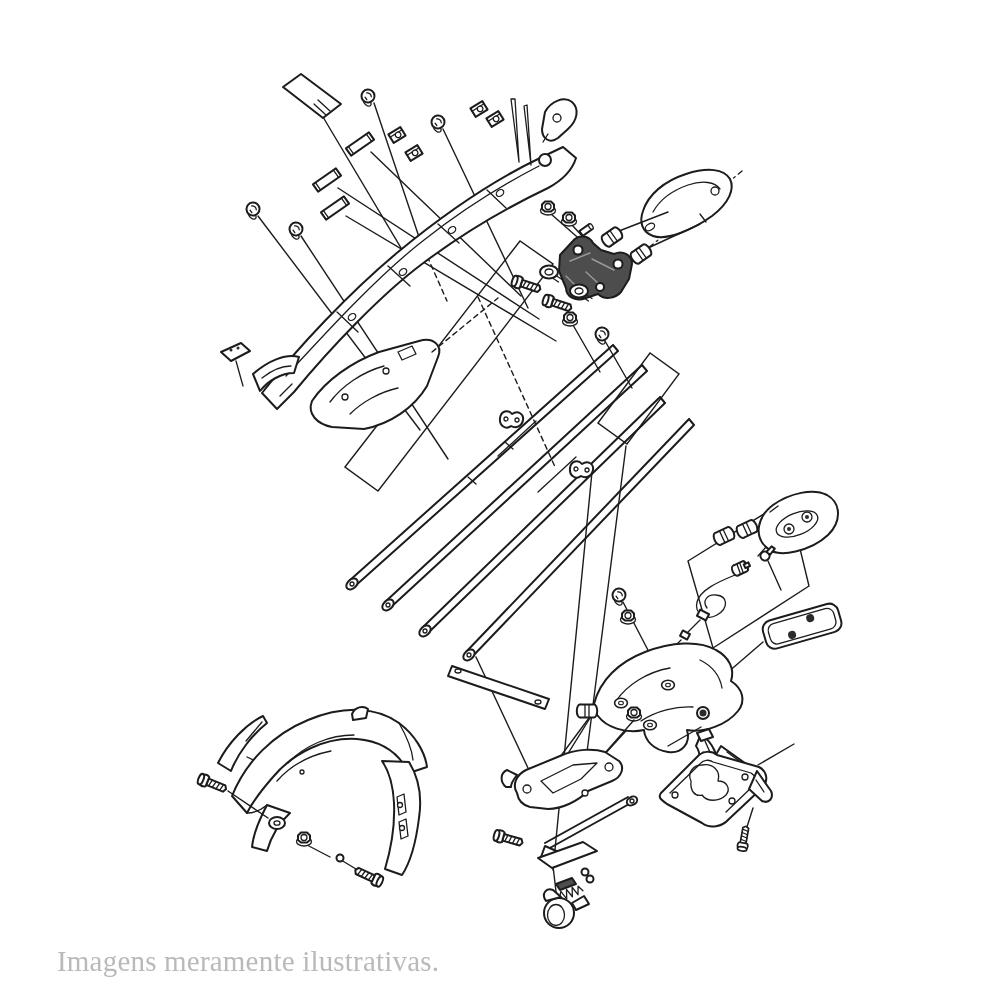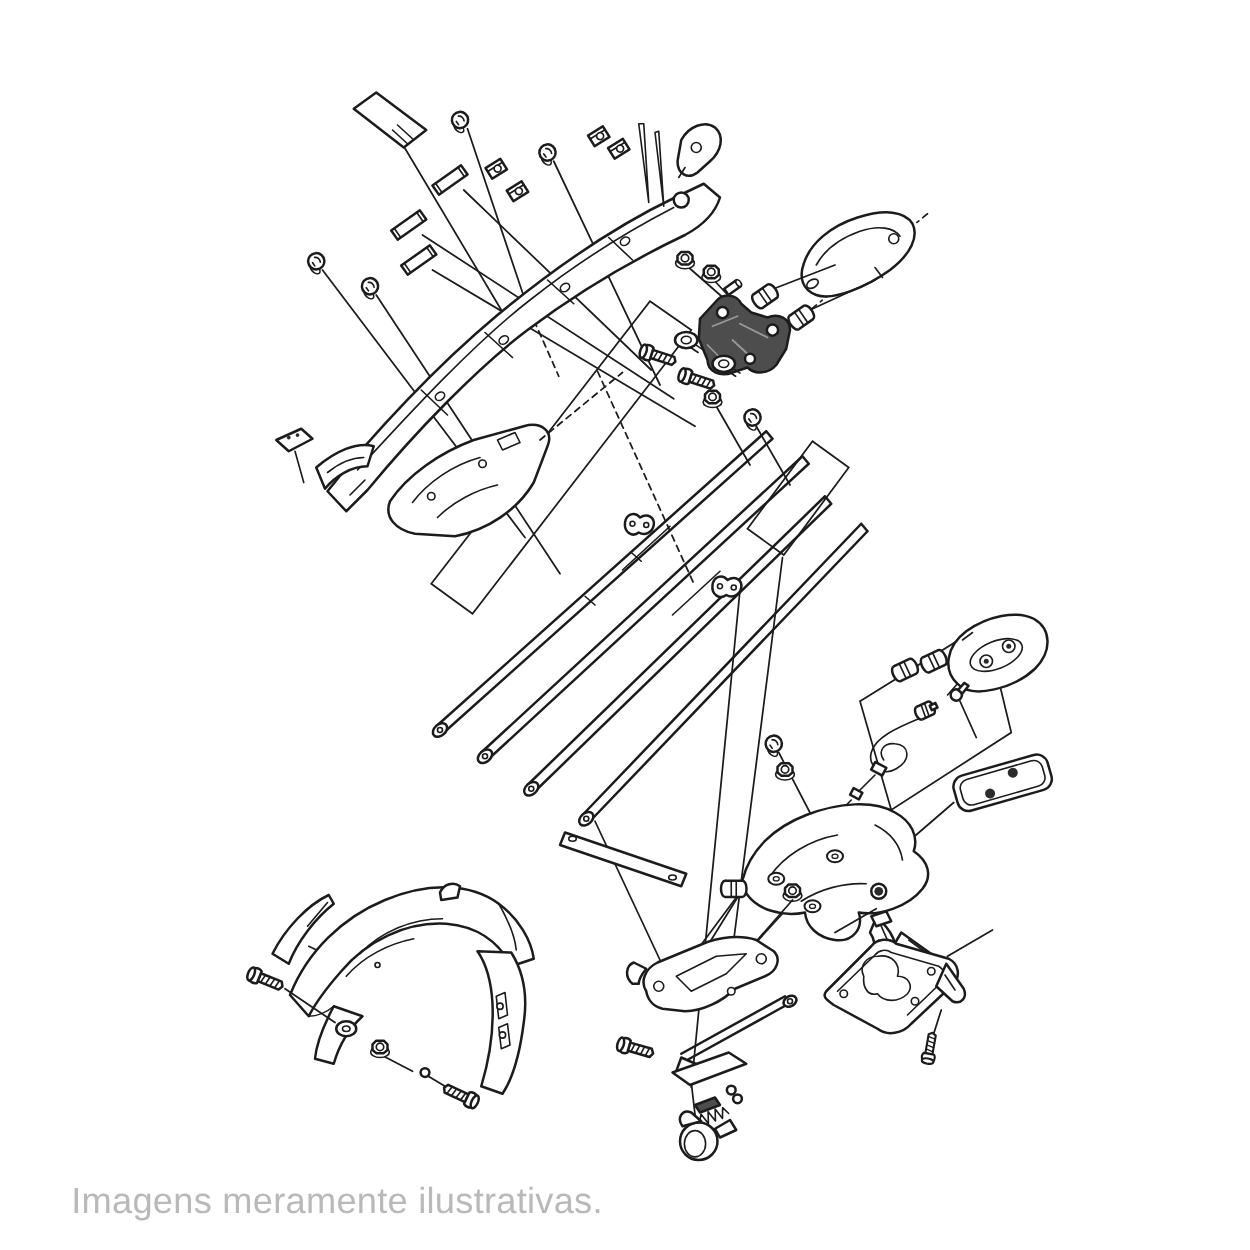--- a/index.html
+++ b/index.html
@@ -1,19 +1,19 @@
 <!DOCTYPE html>
 <html style="--bg: #ffffff; --line: #1c1c1c; --hl: #4d4d4d; --caption: #b9b9b9;"><head>
 <meta charset="utf-8">
 <style>
   html,body { margin:0; padding:0; background:#fff; }
   .stage {
     position:relative; width:1000px; height:1000px;
     background:var(--bg,#ffffff); overflow:hidden;
-    font-family:Liberation Sans, sans-serif;
+    font-family:Liberation Serif, serif;
     text-align:right;
   }
   svg { position:absolute; left:0; top:0; }
   .ln    { fill:none; stroke:var(--line,#1c1c1c); stroke-width:2; stroke-linecap:round; stroke-linejoin:round; }
   .thin  { stroke-width:1.3; }
   .leader{ fill:none; stroke:var(--line,#1c1c1c); stroke-width:1.4; stroke-linecap:round; }
   .fw    { fill:#ffffff; stroke:var(--line,#1c1c1c); stroke-width:2; stroke-linejoin:round; }
   .fwt   { fill:#ffffff; stroke:var(--line,#1c1c1c); stroke-width:1.3; stroke-linejoin:round; }
   .dark  { fill:var(--hl,#4d4d4d); stroke:var(--line,#1c1c1c); stroke-width:2; stroke-linejoin:round; }
   .facet { fill:none; stroke:#9a9a9a; stroke-width:1.4; stroke-linecap:round; }

